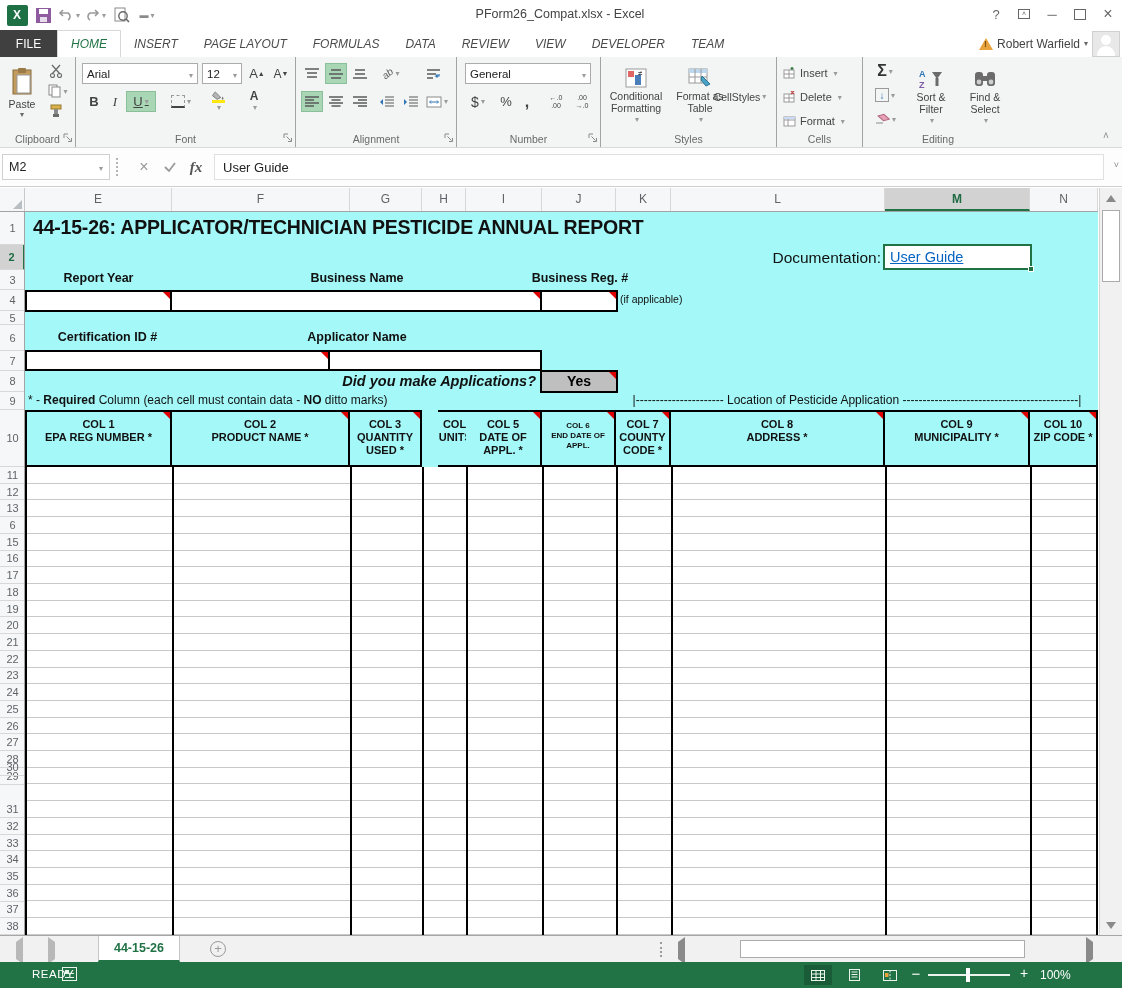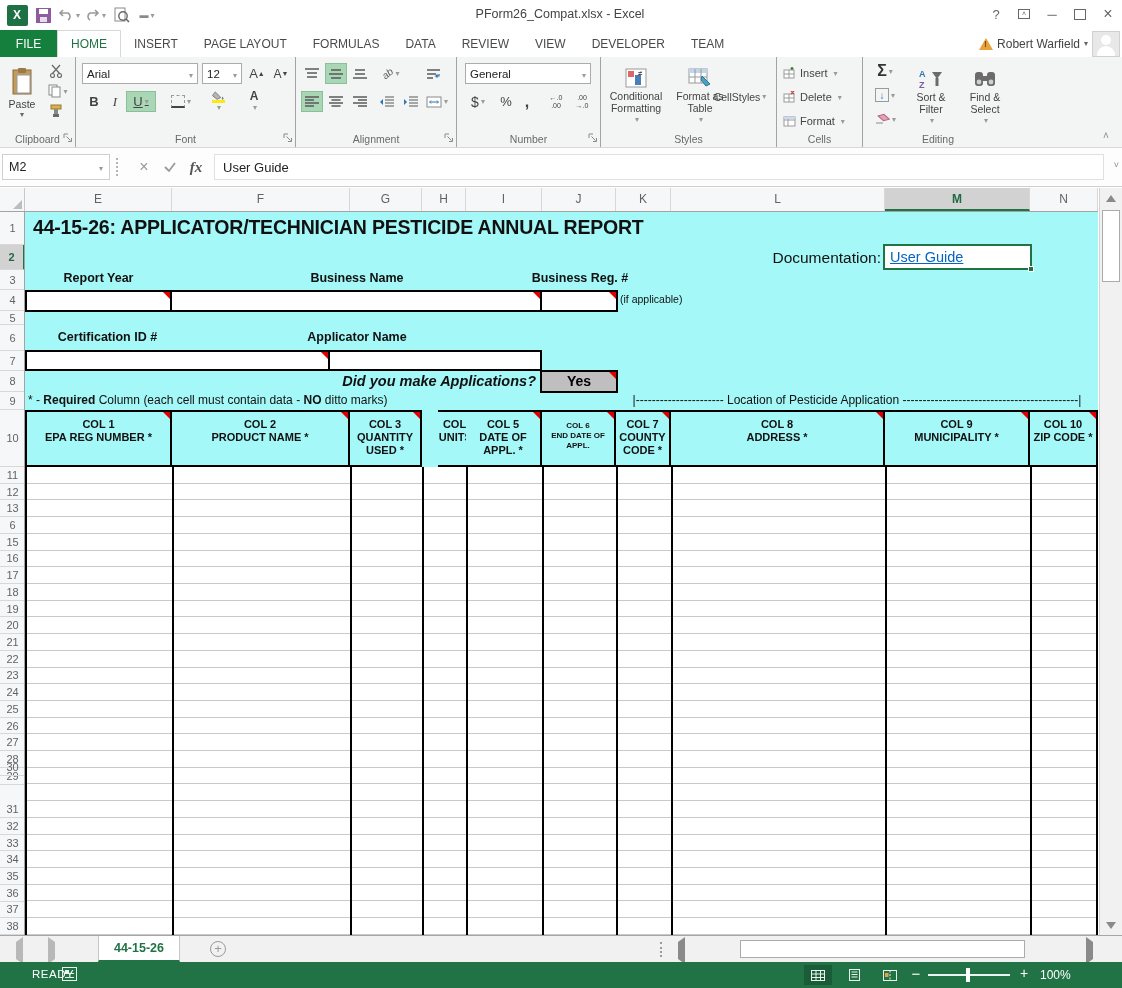--- a/index.html
+++ b/index.html
@@ -17,22 +17,22 @@
   #save-ico:after { content:""; position:absolute; bottom:1px; left:4px; right:4px; height:5px; background:#e7dcec; }
   .undoredo svg { display:block; }
   .dd:after { content:"▾"; font-size:8px; color:#9a9a9a; margin-left:2px; }
   #win-title { position:absolute; top:7px; left:420px; width:280px; text-align:center; font-size:12.5px; color:#444; }
   #win-controls { position:absolute; right:0; top:0; height:30px; display:flex; }
   .wc { width:28px; height:28px; display:flex; align-items:center; justify-content:center; color:#666; font-size:13px; }
   .box-ic { width:12px; height:10px; border:1px solid #666; position:relative; font-size:7px; color:#666; text-align:center; line-height:8px; }
 
   
   #tabrow { position:absolute; left:0; top:30px; width:1122px; height:27px; background:#fff; display:flex; align-items:stretch; }
-  #file-tab { width:57px; background:#15803d; color:#fff; font-size:12px; display:flex; align-items:center; justify-content:center; }
-  .rtab { padding:0 13px; font-size:12px; color:#4a4a4a; display:flex; align-items:center; }
+  #file-tab { width:57px; background:#404040; color:#fff; font-size:12px; display:flex; align-items:center; justify-content:center; }
+  .rtab { padding:0 13px; font-size:12px; color:#4a4a4a; display:flex; align-items:center;font-style:italic; }
   .rtab.active { background:#fff; color:#217346; border:1px solid #d8d8d8; border-bottom:none; }
   #account { position:absolute; right:34px; top:0; height:27px; display:flex; align-items:center; gap:4px; font-size:12px; color:#444; }
   #warn-ico { width:0; height:0; border-left:7px solid transparent; border-right:7px solid transparent; border-bottom:12px solid #e8a33d; position:relative; }
   #warn-ico:after { content:"!"; position:absolute; left:-2px; top:1px; font-size:9px; font-weight:bold; color:#7a5310; }
   #avatar { position:absolute; right:2px; top:1px; width:28px; height:26px; background:#e8e8e8; border:1px solid #d0d0d0; overflow:hidden; }
   #avatar .head { width:10px; height:10px; border-radius:50%; background:#fff; margin:3px auto 0; }
   #avatar .bodyp { width:18px; height:10px; border-radius:9px 9px 0 0; background:#fff; margin:1px auto 0; }
 
   
   #ribbon { position:absolute; left:0; top:57px; width:1122px; height:91px; background:#f3f4f4; border-bottom:1px solid #d8d9db; }

